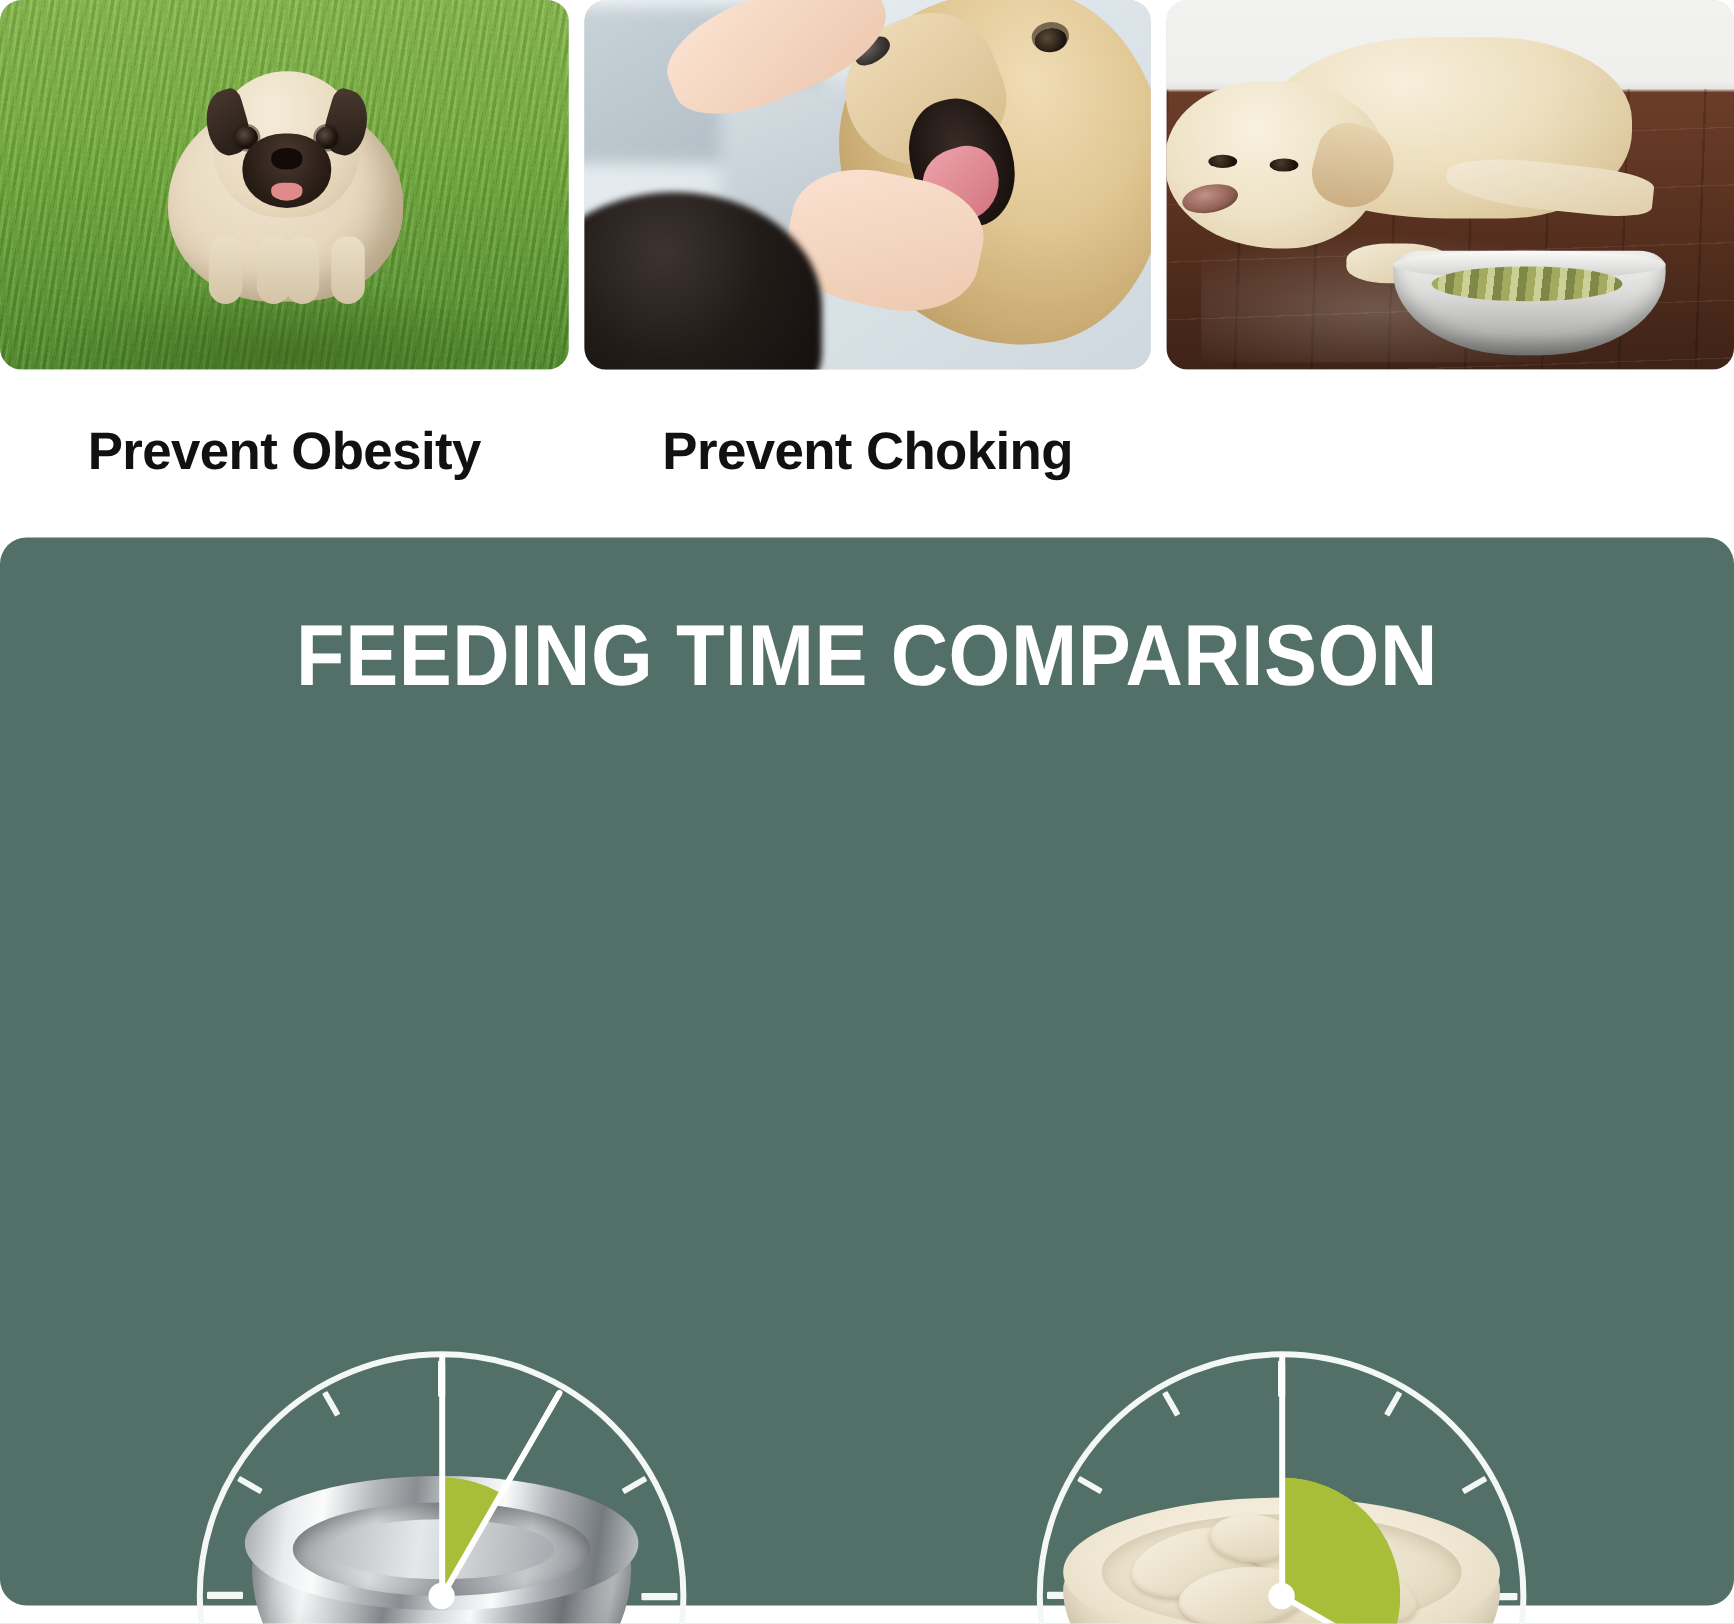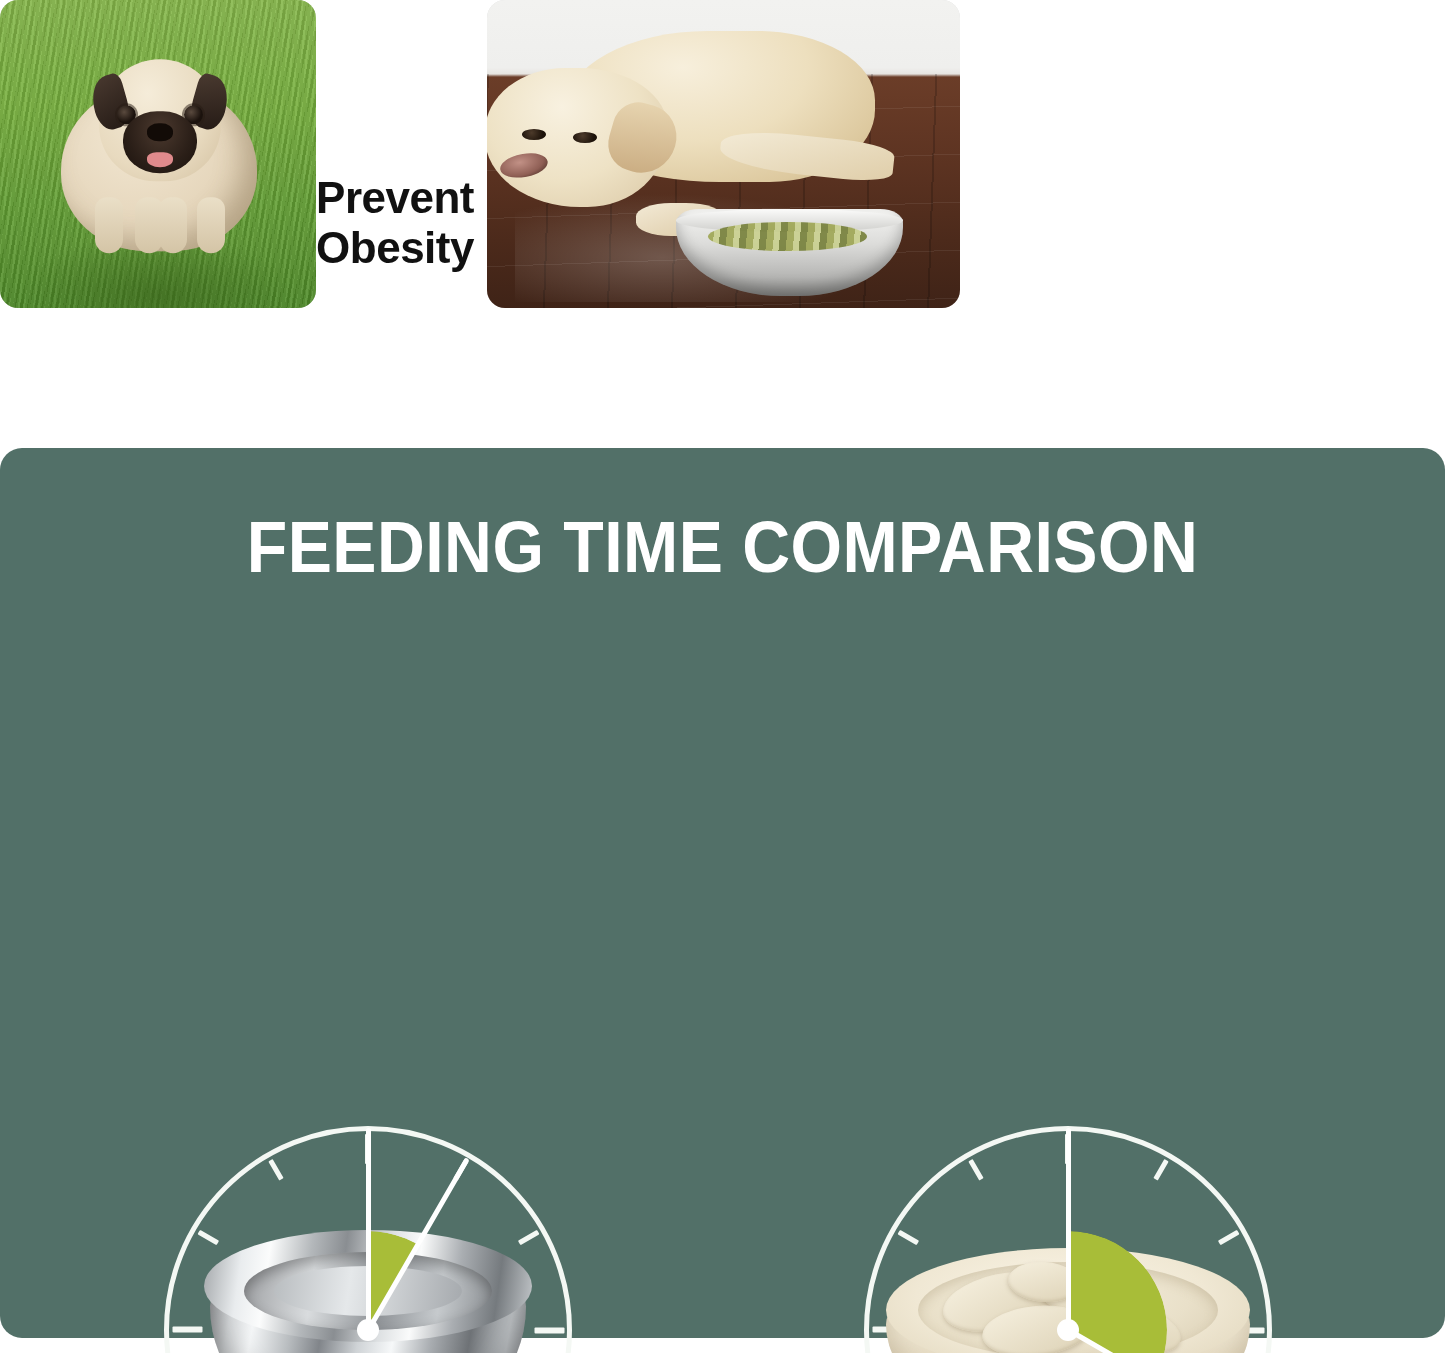--- a/index.html
+++ b/index.html
@@ -25,21 +25,21 @@
     left: 0; top: 0;
     width: 1445px;
     height: 440px;
     display: flex;
     gap: 13px;
   }
   .benefit {
     width: 473px;
     position: relative;
     display: flex;
-    flex-direction: row;
+    flex-direction: column;
   }
   .benefit:first-child { width: 474px; }
 
   .photo {
     width: 100%;
     height: 308px;
     border-radius: 18px;
     overflow: hidden;
     position: relative;
     background: #ddd;
@@ -375,20 +375,42 @@
             <div class="pug-muzzle">
               <div class="pug-nose"></div>
               <div class="pug-tongue"></div>
             </div>
           </div>
         </div>
       </div>
       <div class="benefit-label">Prevent Obesity</div>
     </div>
 
+    <div class="benefit">
+      <div class="photo">
+        <div class="ph-clinic"></div>
+        <div class="clinic-panel"></div>
+        <div class="clinic-panel2"></div>
+        <div class="dog2">
+          <div class="dog2-head">
+            <div class="dog2-eye"></div>
+            <div class="dog2-snout">
+              <div class="dog2-nose"></div>
+            </div>
+            <div class="dog2-mouth">
+              <div class="dog2-tongue"></div>
+            </div>
+          </div>
+        </div>
+        <div class="hand top"></div>
+        <div class="hand bot"></div>
+        <div class="head-back"></div>
+      </div>
+      <div class="benefit-label">Prevent Choking</div>
+    </div>
 
     <div class="benefit">
       <div class="photo">
         <div class="ph-floor"></div>
         <div class="floor-lines"></div>
         <div class="floor-shine"></div>
         <div class="lab">
           <div class="lab-body">
               <div class="lab-leg"></div>
             </div>

